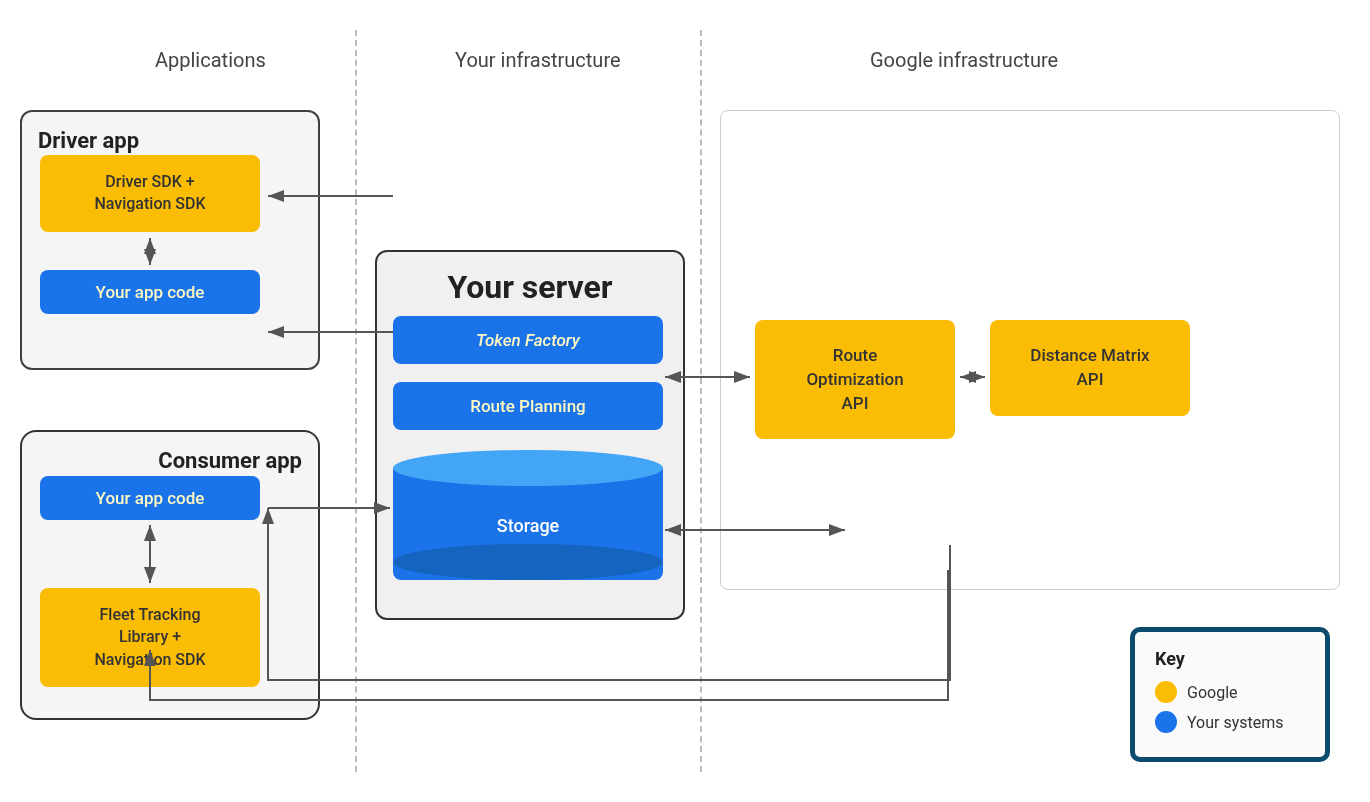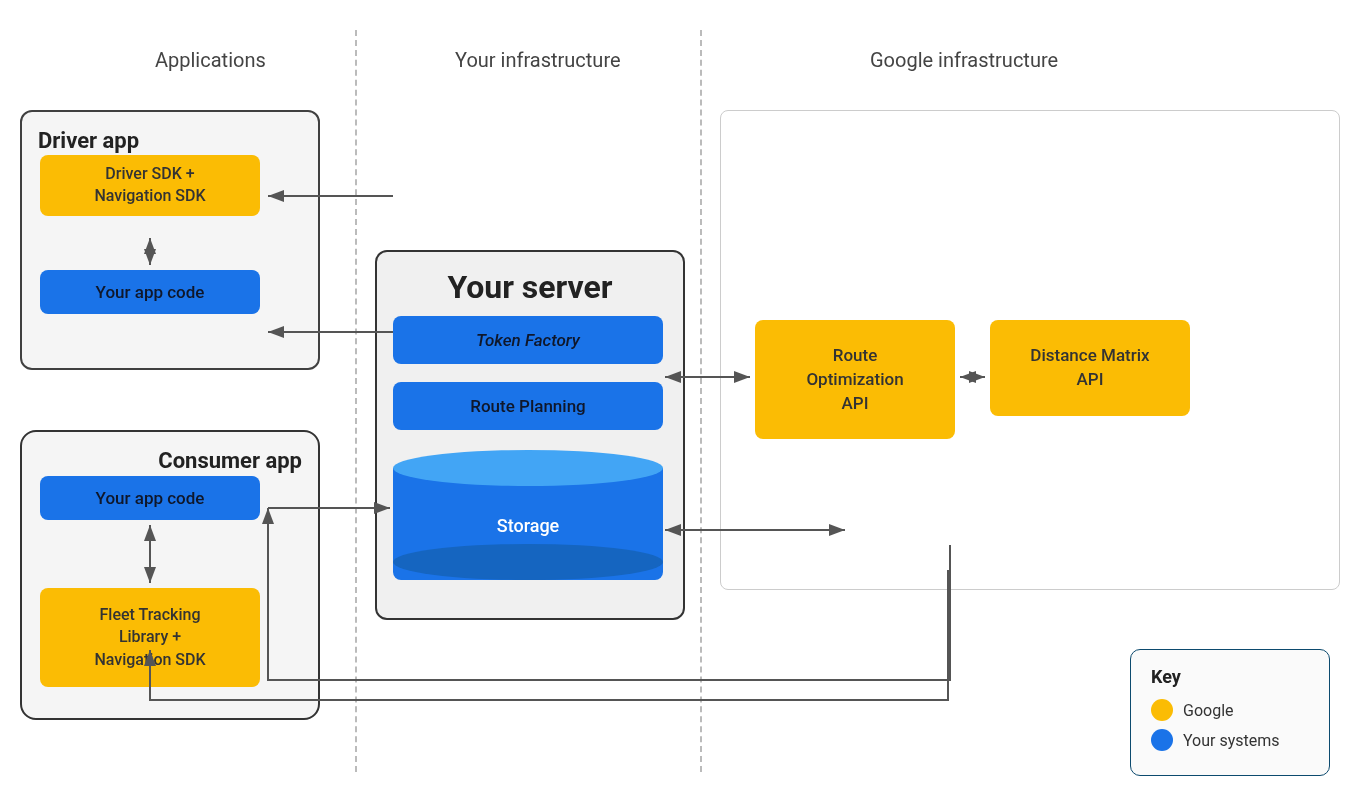--- a/index.html
+++ b/index.html
@@ -110,21 +110,21 @@
       width: 620px;
       height: 480px;
       border: 1px solid #ccc;
       border-radius: 8px;
       background: transparent;
     }
 
     
     .blue-pill {
       background: #1a73e8;
-      color: #0f172a;
+      color: #fef9c3;
       border-radius: 8px;
       padding: 12px 16px;
       font-size: 17px;
       text-align: center;
       font-weight: 500;
     }
 
     
     .yellow-pill {
       background: #fbbc04;
@@ -135,21 +135,21 @@
       text-align: center;
       font-weight: 500;
     }
 
     
     .driver-sdk {
       position: absolute;
       top: 155px;
       left: 40px;
       width: 220px;
-      padding: 8px;
+      padding: 16px;
       font-size: 16px;
       line-height: 1.4;
     }
 
     
     .driver-app-code {
       position: absolute;
       top: 270px;
       left: 40px;
       width: 220px;
@@ -227,24 +227,24 @@
       left: 850px;
       width: 200px;
       padding: 20px 16px;
       font-size: 18px;
       text-align: center;
     }
 
     
     .key-box {
       position: absolute;
-      bottom: 26px;
+      bottom: 40px;
       right: 40px;
       width: 200px;
-      border: 1px solid #0c4a6e;
+      border: 5px solid #0c4a6e;
       border-radius: 10px;
       background: #fafafa;
       padding: 16px 20px;
     }
     .key-title {
       font-weight: 700;
       font-size: 18px;
       margin-bottom: 12px;
       color: #222;
     }

